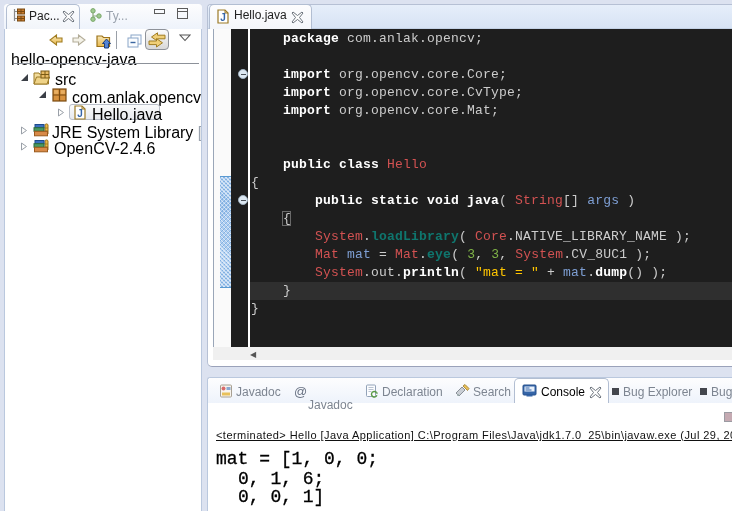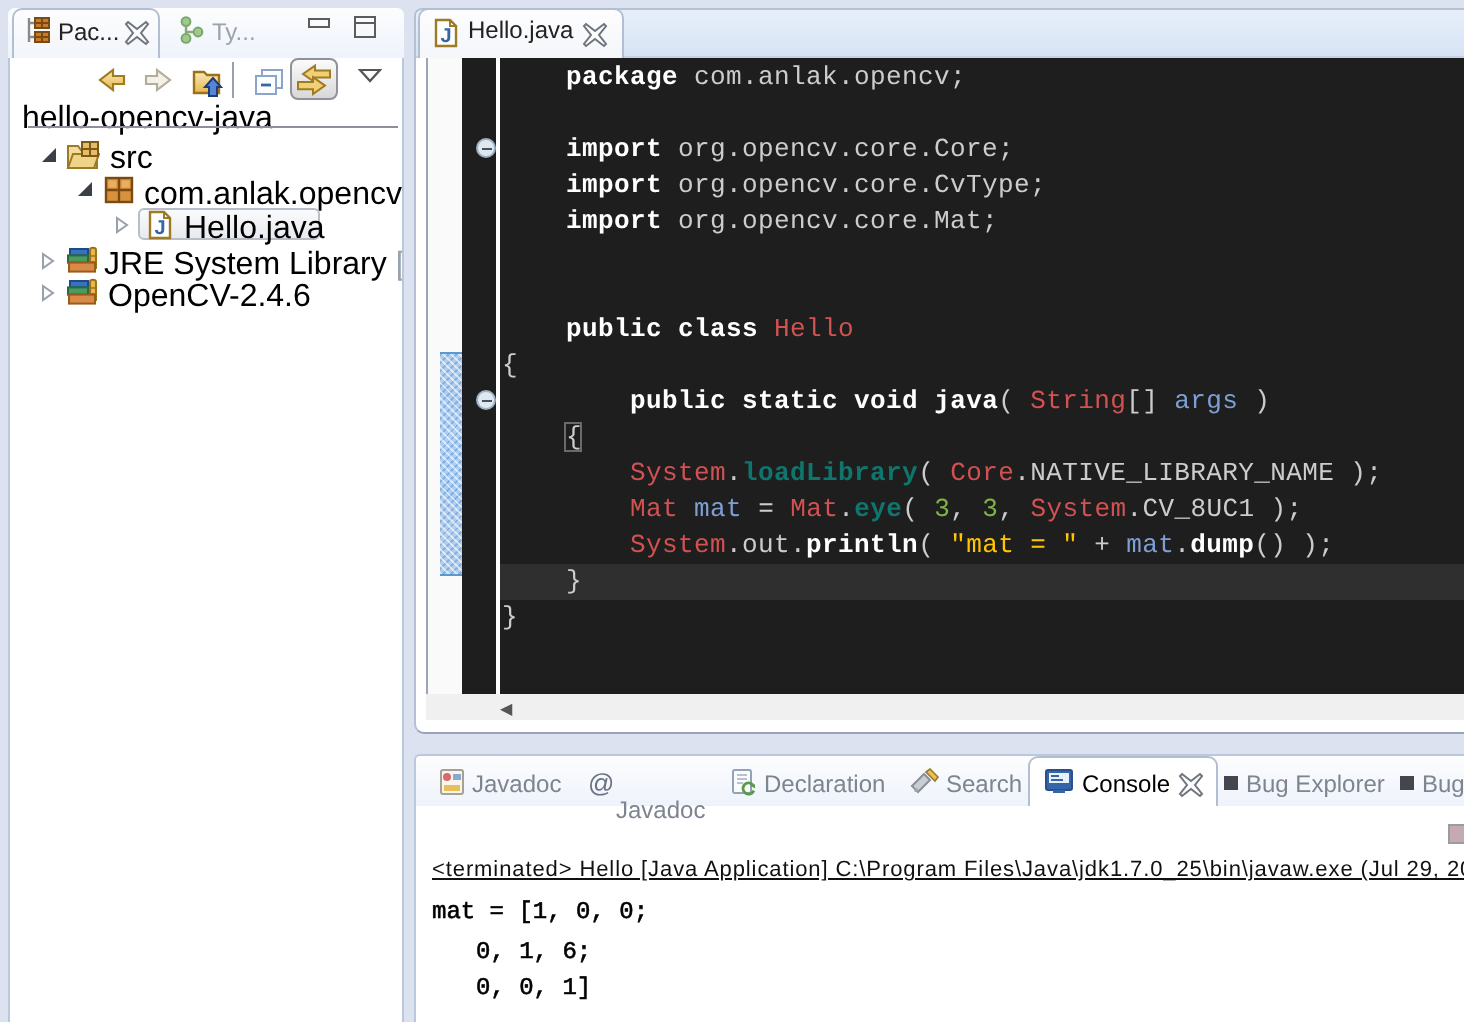--- a/index.html
+++ b/index.html
@@ -59,21 +59,21 @@
 
 
 #botpanel { left:207px; top:377px; width:525px; height:134px; background:#fff;
   border:1px solid #bac8de; border-right:none; border-bottom:none; border-radius:3px 0 0 0; }
 #bottabbar { left:208px; top:378px; width:524px; height:25px;
   background:linear-gradient(#fdfdfe,#eef3fb); border-radius:3px 0 0 0; }
 #constab { left:514px; top:378px; width:95px; height:25px; background:#fff;
   border:1px solid #b2bed2; border-bottom:none; border-radius:5px 5px 0 0; }
 .bottabtxt { font-size:12px; color:#7d8591; white-space:nowrap; }
 #terml { left:216px; top:429px; font-size:11px; letter-spacing:0.45px; color:#111; text-decoration:underline; white-space:nowrap; width:516px; overflow:hidden;}
-.conmono { font-family:"Liberation Mono",monospace; font-size:12px; color:#000; white-space:pre; -webkit-text-stroke:0.3px #000; }
+.conmono { font-family:"Liberation Mono",monospace; font-size:18px; color:#000; white-space:pre; -webkit-text-stroke:0.3px #000; }
 #sqicon { left:724px; top:412px; width:10px; height:10px; background:#c5aab2; border:1px solid #9b9ba2; }
 </style>
 </head>
 <body>
 
 <div class="abs" id="leftpanel"></div>
 <div class="abs" id="ltabbar"></div>
 <div class="abs" id="ltab1"></div>
 
 <svg class="abs" style="left:13px;top:8px" width="14" height="14" viewBox="0 0 14 14">

